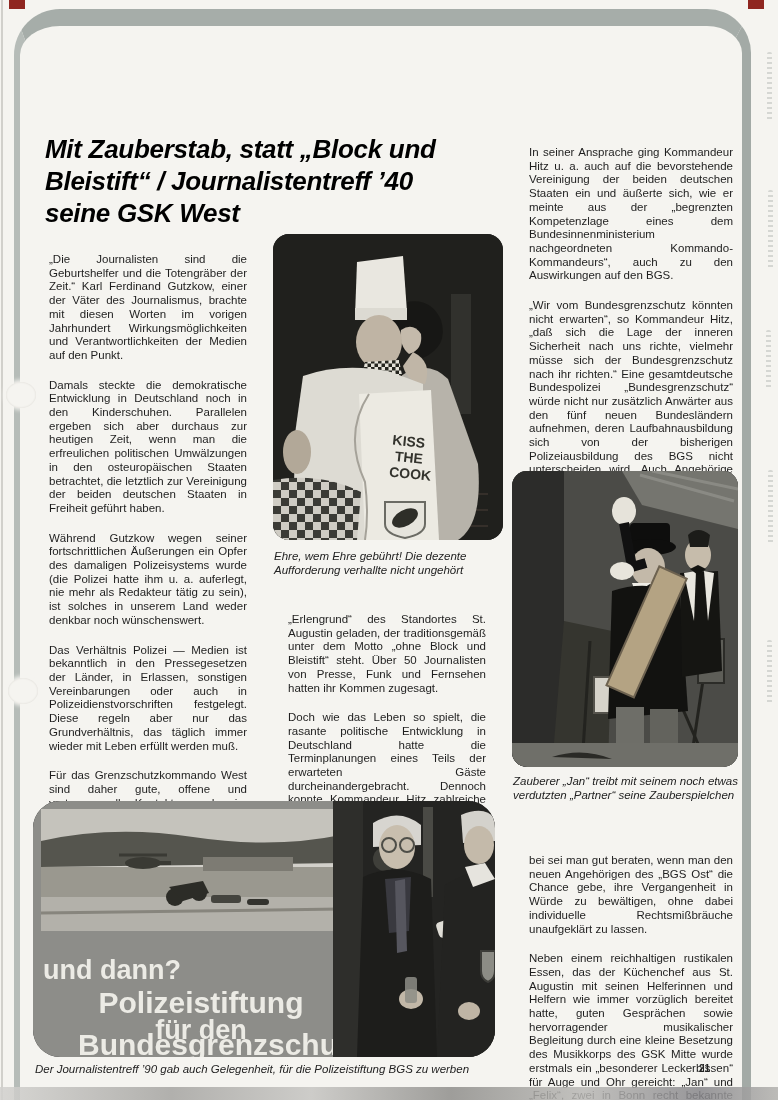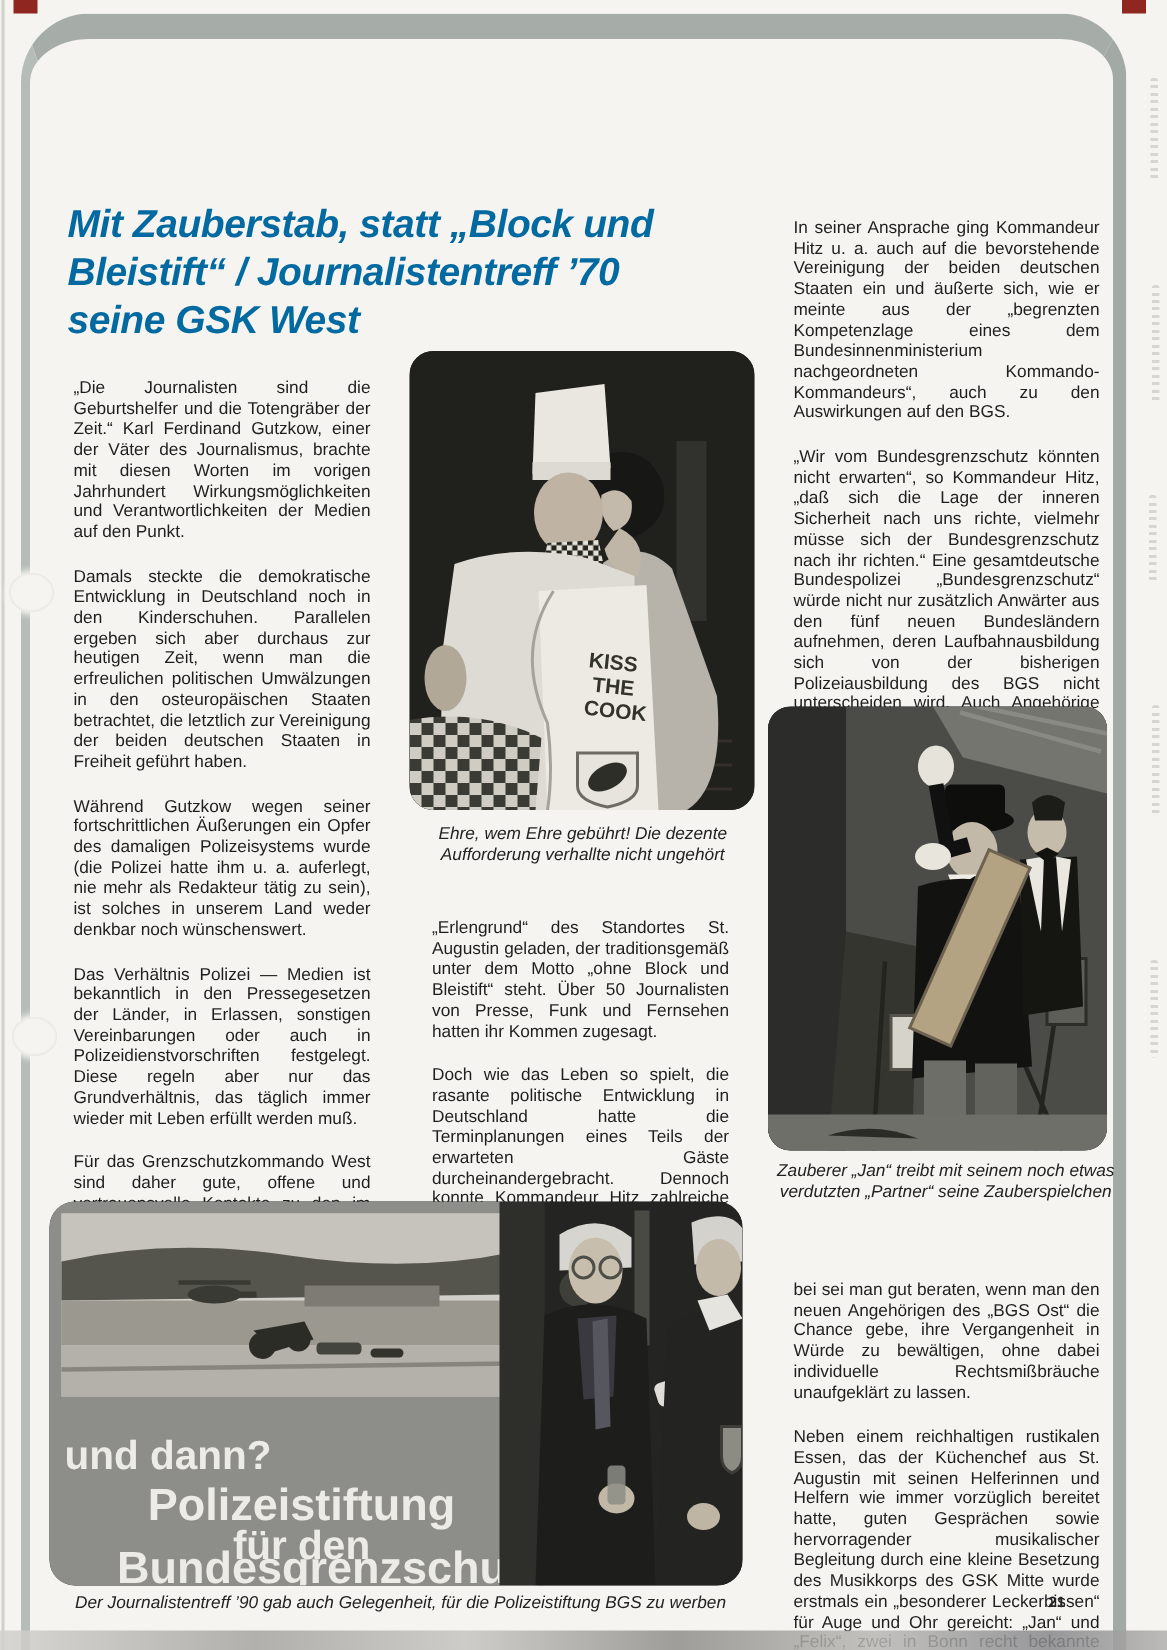--- a/index.html
+++ b/index.html
@@ -20,38 +20,38 @@
     border-radius:46px 44px 0 0;
   }
   .edge-line{position:absolute;left:1px;top:0;width:2px;height:1100px;background:#b9b7b2;opacity:.6;}
   .regmark{position:absolute;top:0;height:9px;width:16px;background:#8f2620;}
   .regmark.l{left:9px;} .regmark.r{left:748px;}
   .scan-smudge{position:absolute;width:5px;background:repeating-linear-gradient(#9aa09c 0 2px,transparent 2px 5px);opacity:.35;border-radius:2px;}
 
   .title{
     position:absolute;left:45px;top:133px;width:470px;
     font-size:26px;font-weight:700;font-style:italic;line-height:32px;
-    color:#0369a1;letter-spacing:-.3px;
+    color:#000000;letter-spacing:-.3px;
   }
   .col{position:absolute;font-size:11.5px;line-height:13.7px;text-align:justify;}
   .col p{margin:16px;}
   .c1{left:33px;top:237px;width:230px;}
   .c2{left:272px;top:597px;width:230px;}
   .c3t{left:513px;top:130px;width:236px;}
   .c3b{left:513px;top:838px;width:236px;}
-  .caption{position:absolute;font-size:11.5px;line-height:14px;font-style:italic;color:#222;text-align:center;}
+  .caption{position:absolute;font-size:11.5px;line-height:14px;font-style:italic;color:#222;}
   .capmid{left:274px;top:549px;width:229px;}
   .capright{left:513px;top:774px;width:235px;}
   .capbottom{left:35px;top:1062px;width:464px;}
 
   .photo{position:absolute;overflow:hidden;background:#222;}
   .photo svg{display:block;}
   .ph-chef{left:273px;top:234px;width:230px;height:306px;border-radius:16px;}
   .ph-mag{left:512px;top:471px;width:226px;height:296px;border-radius:15px;}
-  .ph-bottom{left:33px;top:801px;width:462px;height:256px;border-radius:17px;}
+  .ph-bottom{left:33px;top:801px;width:462px;height:256px;border-radius:27px;}
 
   .pagenum{position:absolute;left:699px;top:1063px;font-size:10px;font-weight:700;color:#222;}
 
   .holepunch{position:absolute;width:30px;height:26px;border-radius:50%;
     background:#f5f4f0;box-shadow:0 0 4px 2px #f5f4f0, inset 0 0 2px #d8d6d0;}
   .hp1{left:6px;top:382px;} .hp2{left:8px;top:678px;}
 
   .bottom-strip{position:absolute;left:0;top:1087px;width:778px;height:13px;
     background:linear-gradient(90deg,#d2d1ce 0%,#a5a4a1 22%,#c6c5c2 40%,#8f8e8b 58%,#b9b8b5 75%,#87868a 90%,#b2b1ae 100%);
     opacity:.85;}
@@ -66,21 +66,21 @@
   <div class="regmark l"></div>
   <div class="regmark r"></div>
   <div class="scan-smudge" style="left:767px;top:52px;height:70px;"></div>
   <div class="scan-smudge" style="left:768px;top:190px;height:80px;"></div>
   <div class="scan-smudge" style="left:766px;top:330px;height:60px;"></div>
   <div class="scan-smudge" style="left:768px;top:470px;height:75px;"></div>
   <div class="scan-smudge" style="left:767px;top:640px;height:65px;"></div>
 
   <div class="title">
     <div>Mit Zauberstab, statt „Block und</div>
-    <div>Bleistift“ / Journalistentreff ’70</div>
+    <div>Bleistift“ / Journalistentreff ’40</div>
     <div>seine GSK West</div>
   </div>
 
   <div class="col c1">
     <p>„Die Journalisten sind die Geburtshelfer und die Totengräber der Zeit.“ Karl Ferdinand Gutzkow, einer der Väter des Journalismus, brachte mit diesen Worten im vorigen Jahrhundert Wirkungsmöglichkeiten und Verantwortlichkeiten der Medien auf den Punkt.</p>
     <p>Damals steckte die demokratische Entwicklung in Deutschland noch in den Kinderschuhen. Parallelen ergeben sich aber durchaus zur heutigen Zeit, wenn man die erfreulichen politischen Umwälzungen in den osteuropäischen Staaten betrachtet, die letztlich zur Vereinigung der beiden deutschen Staaten in Freiheit geführt haben.</p>
     <p>Während Gutzkow wegen seiner fortschrittlichen Äußerungen ein Opfer des damaligen Polizeisystems wurde (die Polizei hatte ihm u. a. auferlegt, nie mehr als Redakteur tätig zu sein), ist solches in unserem Land weder denkbar noch wünschenswert.</p>
     <p>Das Verhältnis Polizei — Medien ist bekanntlich in den Pressegesetzen der Länder, in Erlassen, sonstigen Vereinbarungen oder auch in Polizeidienstvorschriften festgelegt. Diese regeln aber nur das Grundverhältnis, das täglich immer wieder mit Leben erfüllt werden muß.</p>
     <p>Für das Grenzschutzkommando West sind daher gute, offene und vertrauensvolle Kontakte zu den im Bonner Raum zahlreich präsenten Journalisten regionaler und überregionaler Medien eine ständige Herausforderung.</p>
     <p>Zum achten Mal in Folge hatte Kommandeur im BGS Fredi Hitz deshalb zum Journalistentreff am 25. September 1990 in den</p>

